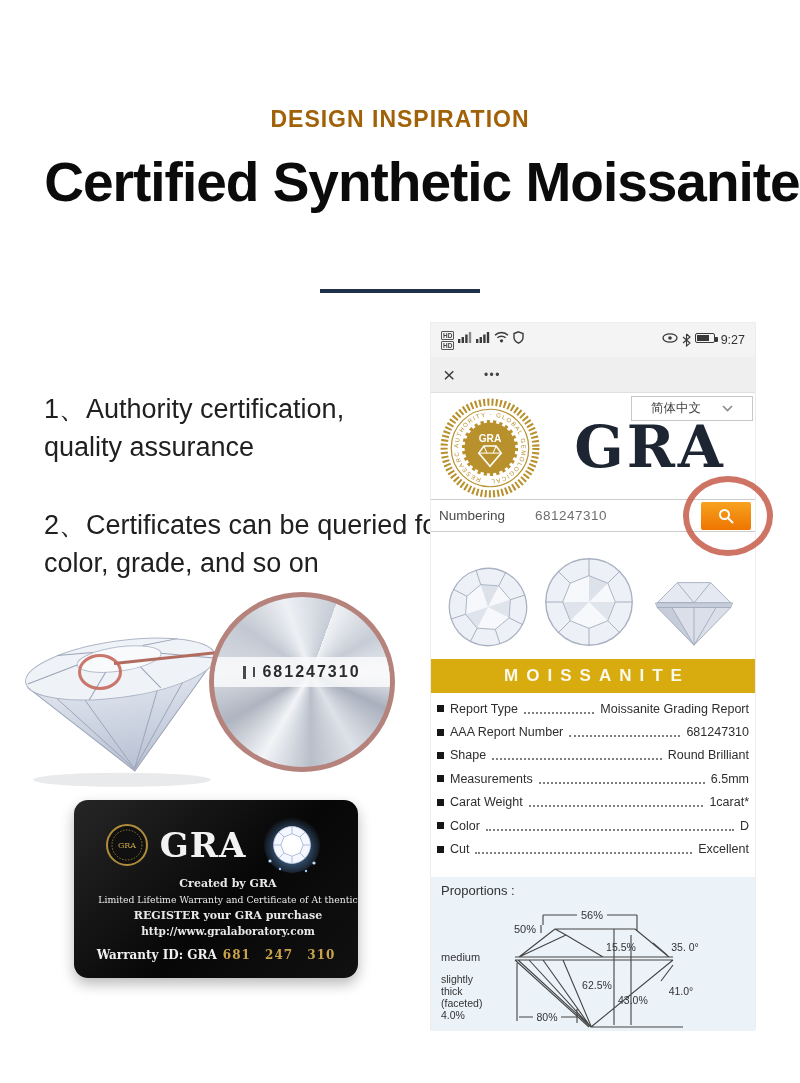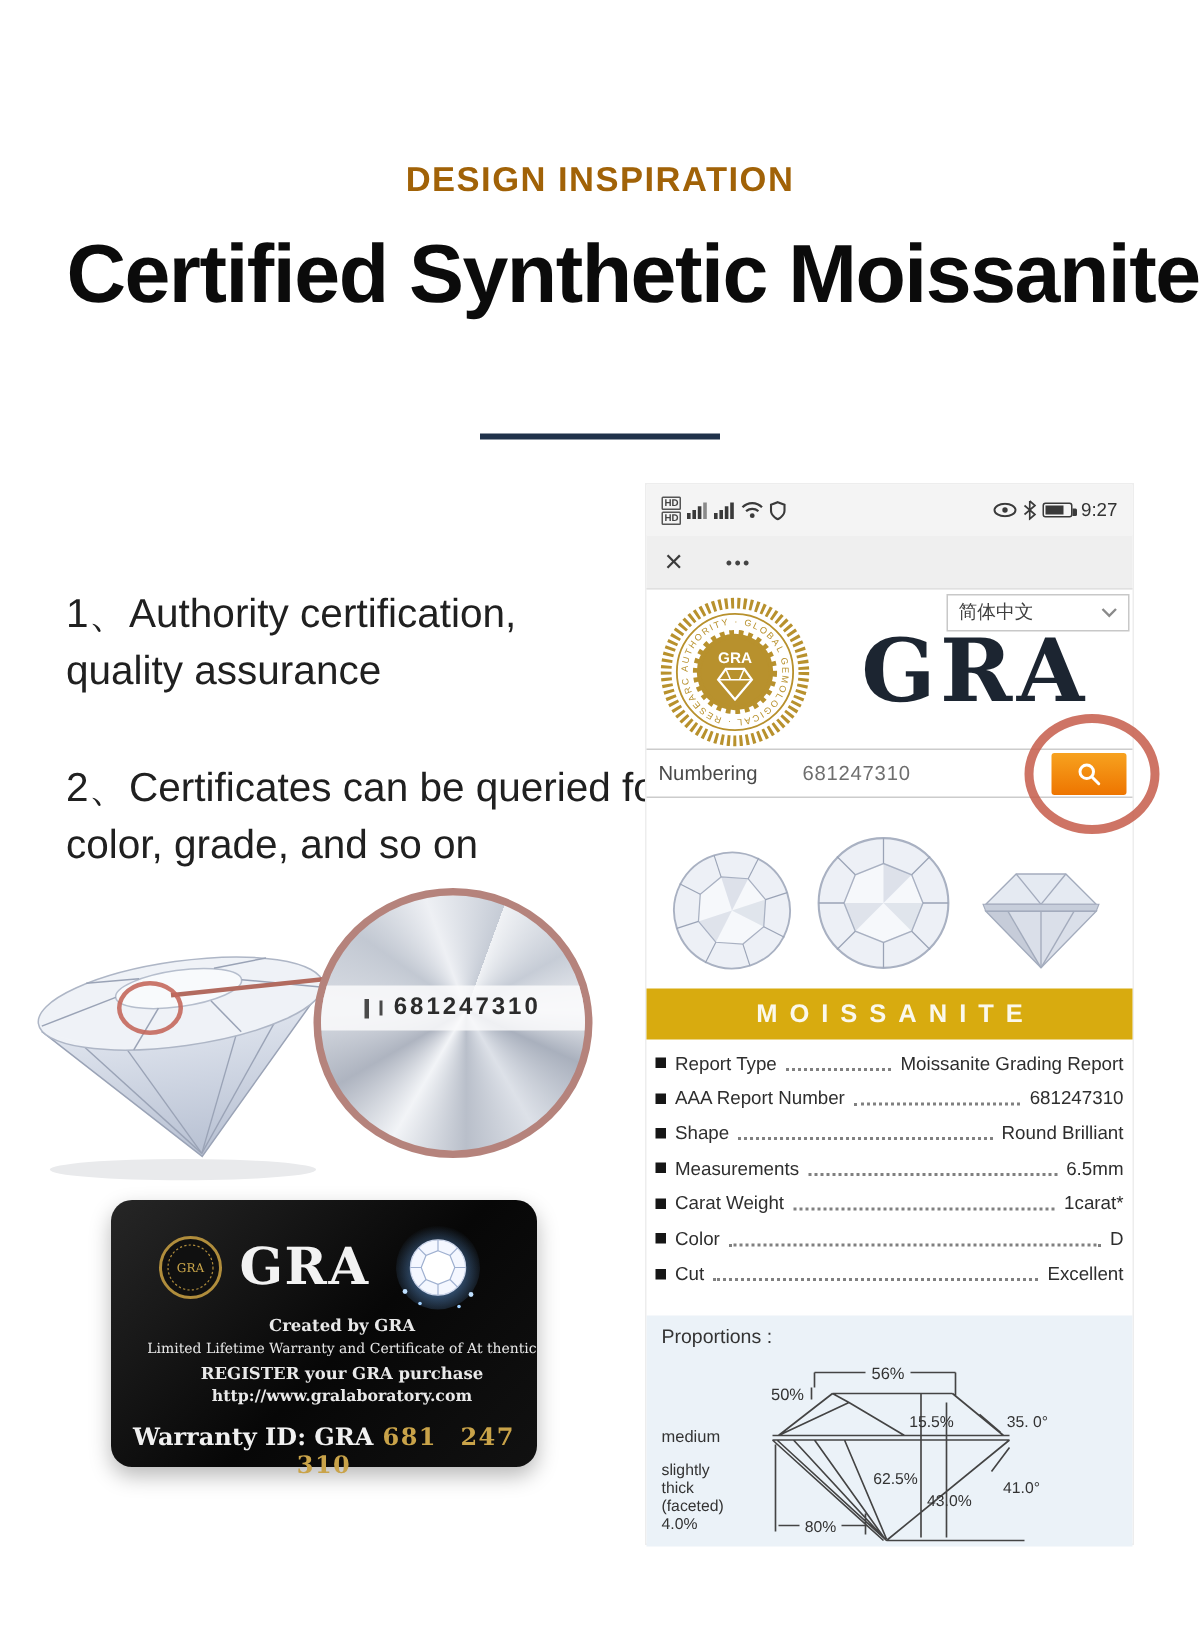--- a/index.html
+++ b/index.html
@@ -40,45 +40,45 @@
     border-radius:14px; background:linear-gradient(135deg,#262626 0%,#070707 55%,#111 100%);
     box-shadow:0 6px 14px rgba(0,0,0,.28); padding-top:14px; }
   .card-top { display:flex; align-items:center; justify-content:center; gap:10px; height:62px; }
   .card-brand { font-family:"DejaVu Serif", serif; font-weight:700; font-size:34px; color:#f2f2f2; letter-spacing:1px; }
   .card-lines { text-align:center; color:#e9e9e9; font-family:"DejaVu Serif", serif;padding-left:24px; }
   .card-l1 { font-size:11px; font-weight:700; margin-top:1px; }
   .card-l2 { font-size:9.3px; margin-top:4px; }
   .card-l3 { font-size:11px; font-weight:700; margin-top:4px; }
   .card-l4 { font-size:10.5px; font-weight:700; margin-top:3px; }
   .card-warranty { margin-top:11px; text-align:center; font-family:"DejaVu Serif", serif;
-    font-weight:700; font-size:16px; color:#f0f0f0; }
+    font-weight:700; font-size:12px; color:#f0f0f0; }
   .card-warranty .num { color:#c9a349; margin-left:6px; word-spacing:9px; letter-spacing:1px; }
 
   
   .phone { position:absolute; left:430px; top:322px; width:326px; height:708px;
     background:#fff; border:1px solid #ededed; }
   .status-bar { position:absolute; top:0; left:0; right:0; height:34px; background:#f4f4f4;
     display:flex; align-items:center; justify-content:space-between; padding:0 10px; }
-  .sb-left, .sb-right { display:flex; align-items:center; gap:4px; }
+  .sb-left, .sb-right { display:flex; align-items:flex-start; gap:4px; }
   .hd-col { display:flex; flex-direction:column; gap:1px; }
   .hd-badge { font-size:6.5px; line-height:7px; color:#444; border:1px solid #555; border-radius:1px; padding:0 1px; font-weight:700; }
   .battery { position:relative; width:20px; height:10px; border:1.2px solid #3a3a3a; border-radius:2px; }
   .battery::before { content:""; position:absolute; left:1px; top:1px; bottom:1px; width:70%; background:#3a3a3a; }
   .battery::after { content:""; position:absolute; right:-4px; top:2.5px; width:2.5px; height:5px; background:#3a3a3a; border-radius:0 1px 1px 0; }
   .sb-time { font-size:12.5px; color:#333; margin-left:2px; }
 
   .phone-header { position:absolute; top:34px; left:0; right:0; height:36px; background:#efefef;
     border-bottom:1px solid #e0e0e0; display:flex; align-items:center; padding:0 12px; }
   .close-x { width:28px; font-size:21px; color:#3c3c3c; line-height:1; cursor:pointer; }
   .phone-title { flex:1; text-align:center; font-size:14.5px; font-weight:700; color:#1d1d1d; }
   .menu-dots { width:30px; text-align:right; font-size:12px; color:#444; letter-spacing:1.5px; cursor:pointer; }
 
   .lang-select { position:absolute; top:73px; right:2px; width:122px; height:25px;
     border:1px solid #c8c8c8; background:#fff; display:flex; align-items:center;
-    justify-content:space-between; padding:0 7px; font-size:12.5px; color:#3f3f3f; cursor:pointer; }
+    justify-content:space-between; padding:0 19px; font-size:12.5px; color:#3f3f3f; cursor:pointer; }
 
   .seal { position:absolute; left:8px; top:74px; width:102px; height:102px; }
   .gra-big { position:absolute; left:118px; top:90px; width:202px; text-align:center;
     font-family:"DejaVu Serif", serif; font-weight:700; font-size:58px; color:#1c2531; letter-spacing:3px; }
 
   .numbering-row { position:absolute; top:176px; left:0; right:0; height:33px;
     border-top:1px solid #ccc; border-bottom:1px solid #ccc; display:flex; align-items:center; }
   .numbering-label { font-size:13.5px; color:#4a4a4a; margin-left:8px; }
   .numbering-value { font-size:13.5px; color:#6e6e6e; margin-left:30px; letter-spacing:0.5px; }
   .search-btn { position:absolute; right:4px; top:2px; width:50px; height:28px; border:0; border-radius:2px;

